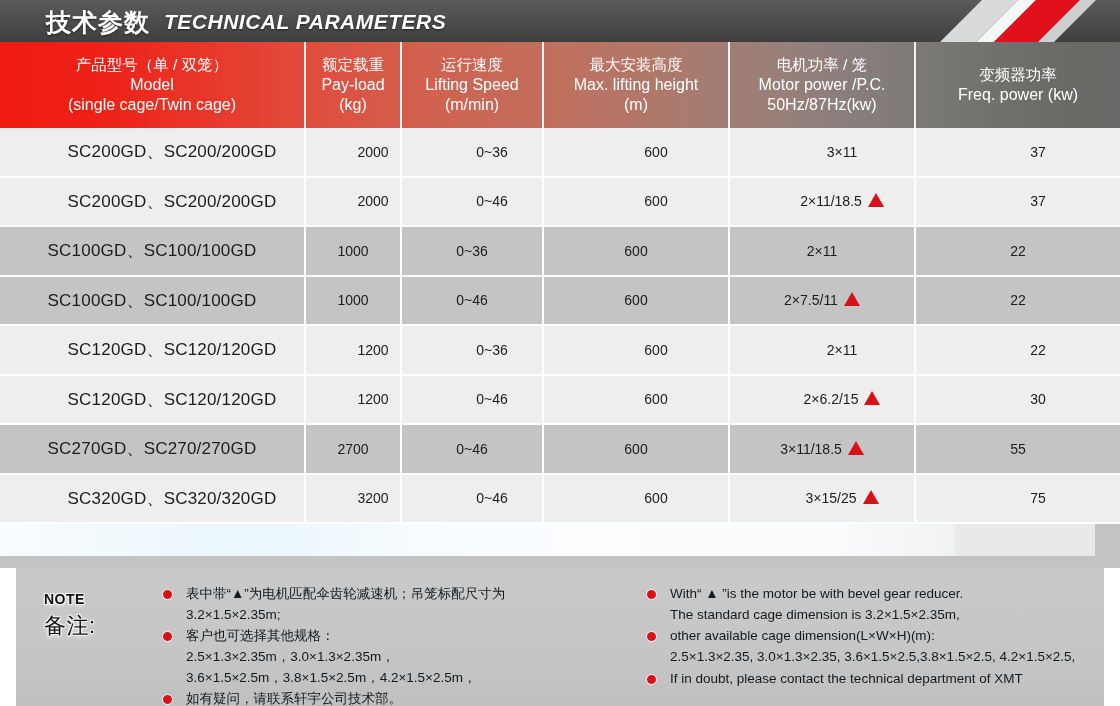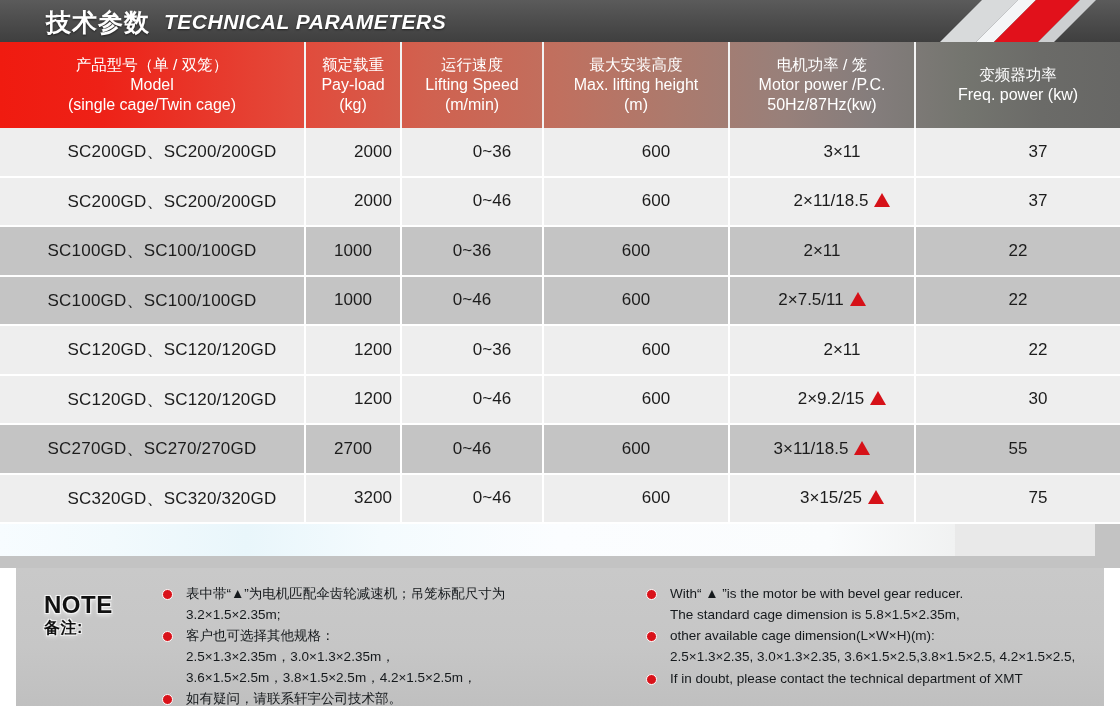--- a/index.html
+++ b/index.html
@@ -97,21 +97,21 @@
       #847d7c 78%,
       #74756f 86%,
       #6b6b68 93%,
       #676765 100%);
   }
 
   tbody td {
     height: 47.5px;
     text-align: center;
     vertical-align: middle;
-    font-size: 17px;
+    font-size: 14px;
     color: #1c1c1c;
     border-right: 2px solid #ffffff;
     border-bottom: 2px solid #ffffff;
   }
   tbody td:last-child { border-right: none; }
   tbody tr.light td { background: #eeeeee; padding-left: 40px; }
   tbody tr.dark  td { background: #c4c4c4; }
 
   .cell-model { font-size: 17px; letter-spacing: .2px; }
 
@@ -163,36 +163,37 @@
     box-sizing: border-box;
     height: 100%;
   }
   .note-label {
     width: 100px;
     flex: 0 0 100px;
     padding-top: 7px;
     line-height: 1.15;
   }
   .note-label .n-en {
-    font-size: 24px;
+    font-size: 14px;
     font-weight: bold;
     color: #111111;
     letter-spacing: .5px;
     text-shadow: -1px -1px 0 #f2f2f2, 1px -1px 0 #f2f2f2,
                  -1px  1px 0 #f2f2f2, 1px  1px 0 #f2f2f2,
                   0 2px 4px rgba(255,255,255,.8);
   }
   .note-label .n-cn {
-    font-size: 16px;
-    font-weight: bold;
+    font-size: 22px;
+    font-weight: normal;
     color: #111111;
     letter-spacing: .5px;
     text-shadow: -1px -1px 0 #f2f2f2, 1px -1px 0 #f2f2f2,
                  -1px  1px 0 #f2f2f2, 1px  1px 0 #f2f2f2,
                   0 2px 4px rgba(255,255,255,.8);
+    margin-top: 6px;
   }
 
   .note-col {
     flex: 1 1 0;
     padding-left: 18px;
     box-sizing: border-box;
   }
   .note-col.cn { flex: 0 0 480px; }
   .note-col.en { flex: 1 1 auto; padding-left: 22px; }
 
@@ -324,21 +325,21 @@
         <td>0~36</td>
         <td>600</td>
         <td><span>2×11</span></td>
         <td>22</td>
       </tr>
       <tr class="light">
         <td class="cell-model">SC120GD、SC120/120GD</td>
         <td>1200</td>
         <td>0~46</td>
         <td>600</td>
-        <td><span>2×9.2/15</span><span class="tri"></span></td>
+        <td><span>2×6.2/15</span><span class="tri"></span></td>
         <td>30</td>
       </tr>
       <tr class="dark">
         <td class="cell-model">SC270GD、SC270/270GD</td>
         <td>2700</td>
         <td>0~46</td>
         <td>600</td>
         <td><span>3×11/18.5</span><span class="tri"></span></td>
         <td>55</td>
       </tr>
@@ -386,21 +387,21 @@
           <div class="nlines">
             <div class="nline">如有疑问，请联系轩宇公司技术部。</div>
           </div>
         </div>
       </div>
     <div class="note-col en" id="note-en">
         <div class="nitem">
           <span class="bullet"></span>
           <div class="nlines">
             <div class="nline">With“ ▲ ”is the motor be with bevel gear reducer.</div>
-            <div class="nline">The standard cage dimension is 5.8×1.5×2.35m,</div>
+            <div class="nline">The standard cage dimension is 3.2×1.5×2.35m,</div>
           </div>
         </div>
         <div class="nitem">
           <span class="bullet"></span>
           <div class="nlines">
             <div class="nline">other available cage dimension(L×W×H)(m):</div>
             <div class="nline">2.5×1.3×2.35, 3.0×1.3×2.35, 3.6×1.5×2.5,3.8×1.5×2.5, 4.2×1.5×2.5,</div>
           </div>
         </div>
         <div class="nitem">

